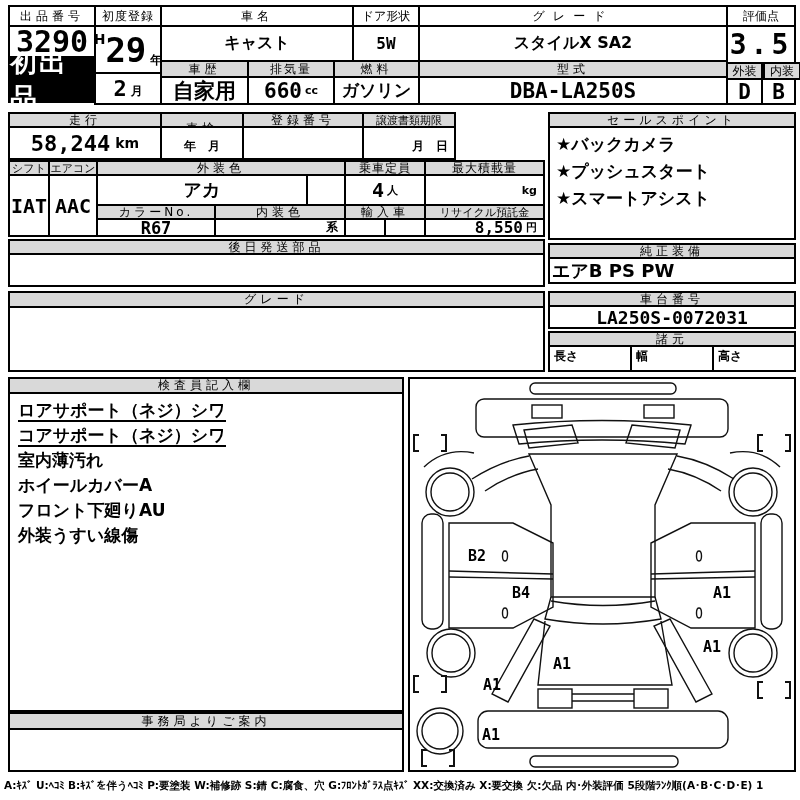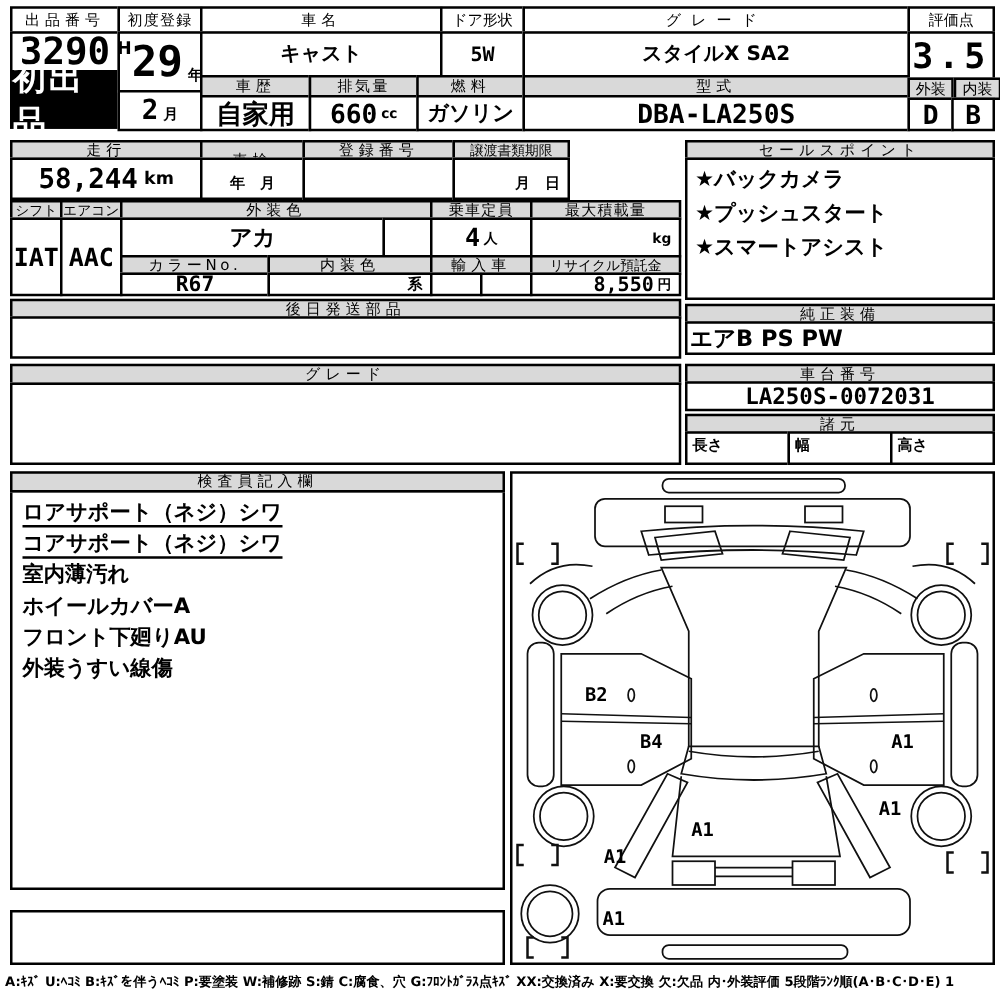--- a/index.html
+++ b/index.html
@@ -166,20 +166,21 @@
   <div class="cell" style="left:8px;top:392px;width:396px;height:320px;padding:4px 8px" id="inspector-body">
       <div class="note u"><span>ロアサポート（ネジ）シワ</span></div>
       <div class="note u"><span>コアサポート（ネジ）シワ</span></div>
       <div class="note"><span>室内薄汚れ</span></div>
       <div class="note"><span>ホイールカバーA</span></div>
       <div class="note"><span>フロント下廻りAU</span></div>
       <div class="note"><span>外装うすい線傷</span></div>
     </div>
   <div class="cell hdr" style="left:8px;top:377px;width:396px;height:17px">検査員記入欄</div>
 
+  <div class="cell hdr" style="left:8px;top:712px;width:396px;height:18px">事務局よりご案内</div>
   <div class="cell" style="left:8px;top:728px;width:396px;height:44px"></div>
 
   <div class="cell" style="left:408px;top:377px;width:388px;height:395px">
     <svg viewBox="0 0 384 391" width="384" height="391" fill="none" stroke="#111" stroke-width="1.4">
 
       <rect x="120" y="4" width="146" height="11" rx="5"></rect>
       <rect x="66" y="20" width="252" height="38" rx="8"></rect>
       <rect x="122" y="26" width="30" height="13"></rect>
       <rect x="234" y="26" width="30" height="13"></rect>
       <path d="M103,46 Q192,37 281,46 L275,65 Q192,57 109,65 Z"></path>

